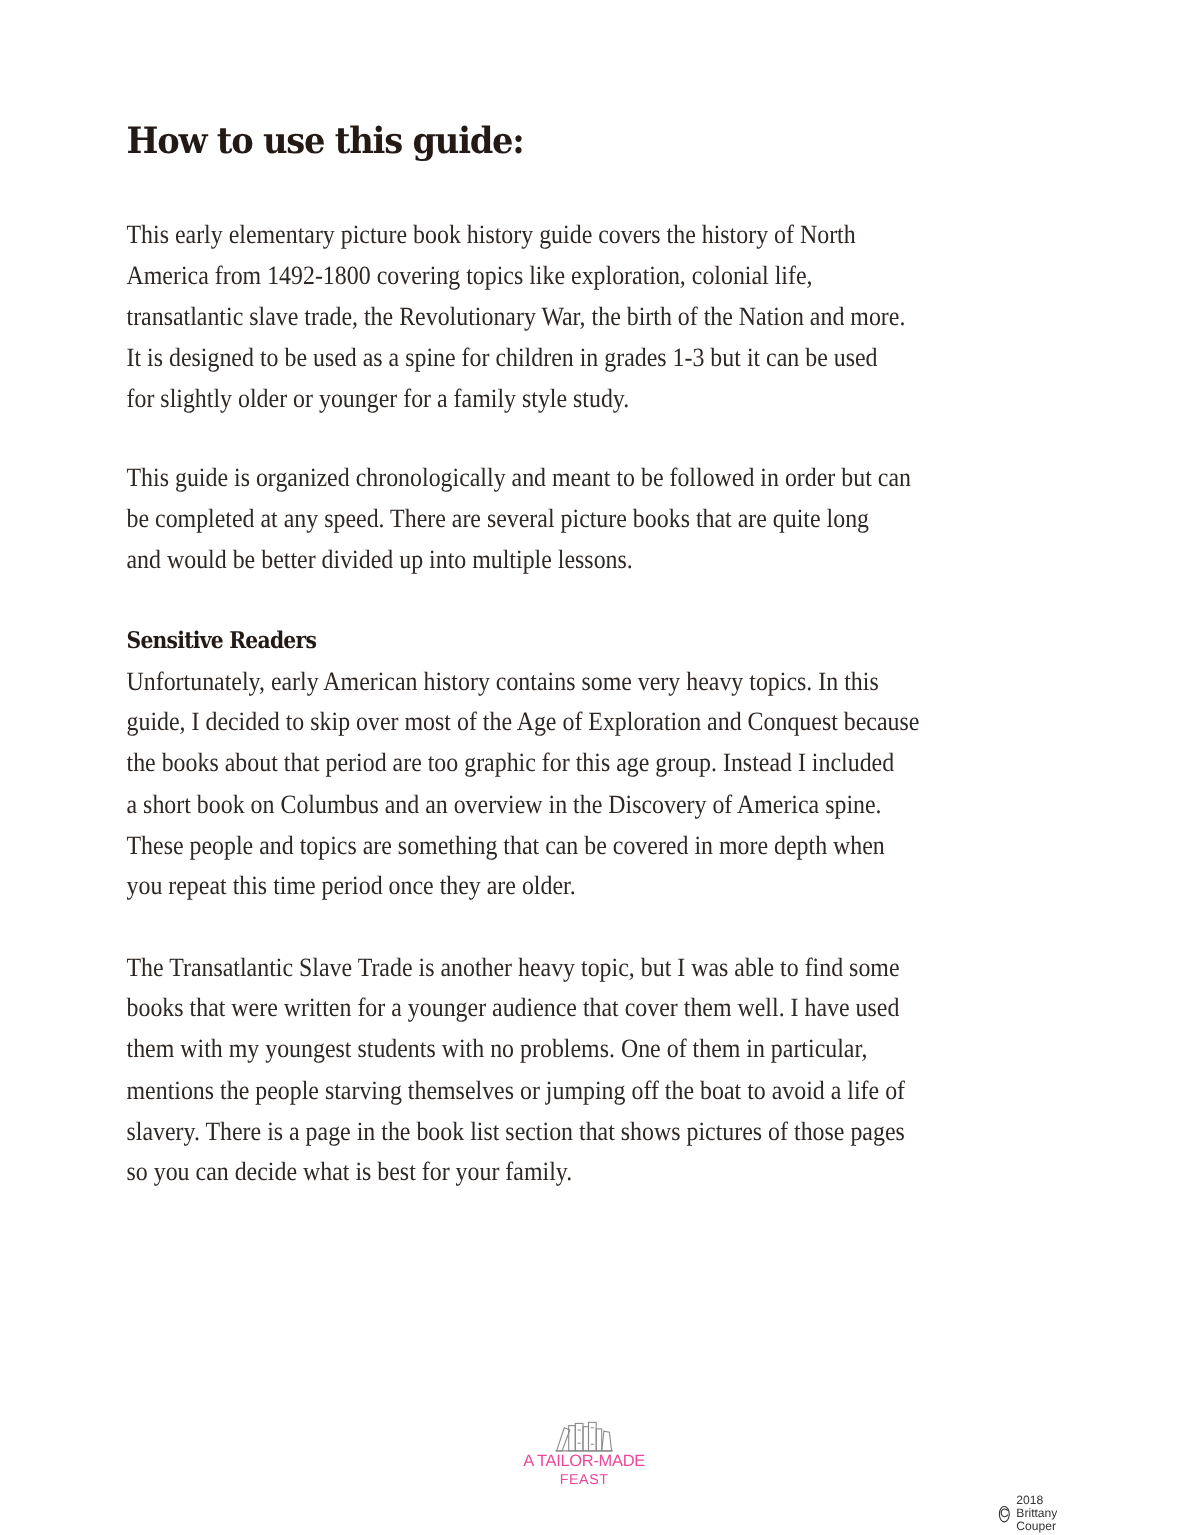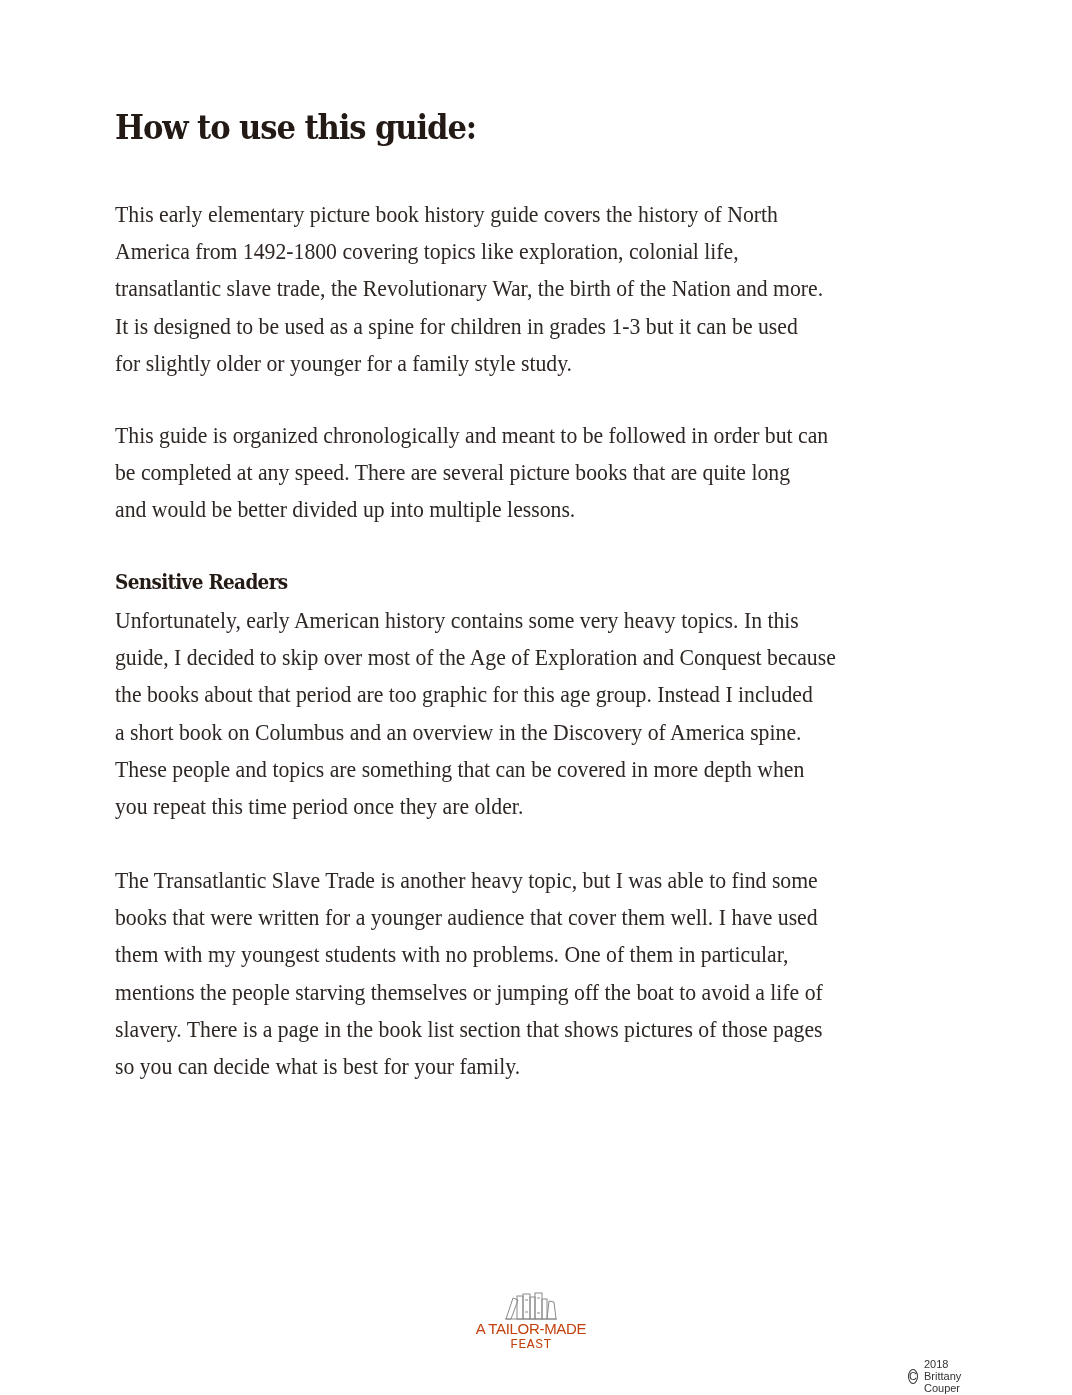--- a/index.html
+++ b/index.html
@@ -17,24 +17,24 @@
     color: #2e2724; margin: 0;
     transform: scaleX(0.905); transform-origin: left top;
   }
   .para span.line { display: block; white-space: nowrap; }
   .subhead {
     position: absolute; left: 99px; top: 569px;
     font-family: "DejaVu Serif", serif; font-weight: bold; font-size: 21px;
     color: #231a15; margin: 0; letter-spacing: -0.8px; white-space: nowrap;
     transform: scaleX(0.88); transform-origin: left top;
   }
-  .logo { position: absolute; left: 445px; top: 1292px; width: 140px; text-align: center; color: #c2410c; }
+  .logo { position: absolute; left: 445px; top: 1292px; width: 140px; text-align: center; color: #ec4899; }
   .logo svg { display: block; margin: 0 auto; }
   .logo .l1 { font-family: "Liberation Sans", sans-serif; font-size: 15px; letter-spacing: -0.3px; line-height: 16px; margin-top: 1px; }
-  .logo .l2 { font-family: Liberation Mono, monospace; font-size: 13px; line-height: 16px; letter-spacing: 0.5px; }
+  .logo .l2 { font-family: Liberation Sans, sans-serif; font-size: 13px; line-height: 16px; letter-spacing: 0.5px; }
   .copyright { position: absolute; left: 892px; top: 1358px; display: flex; align-items: center; gap: 6px;
     font-family: "Liberation Sans", sans-serif; font-size: 11px; color: #333; }
   .copyright .circ { width: 15px; height: 15px; border: 1.3px solid #333; border-radius: 50%;
     display: flex; align-items: center; justify-content: center; font-size: 11px; line-height: 1; box-sizing: border-box; }
 </style>
 </head>
 <body>
 
 <div class="page">
   <h1 class="title">How to use this guide:</h1>

